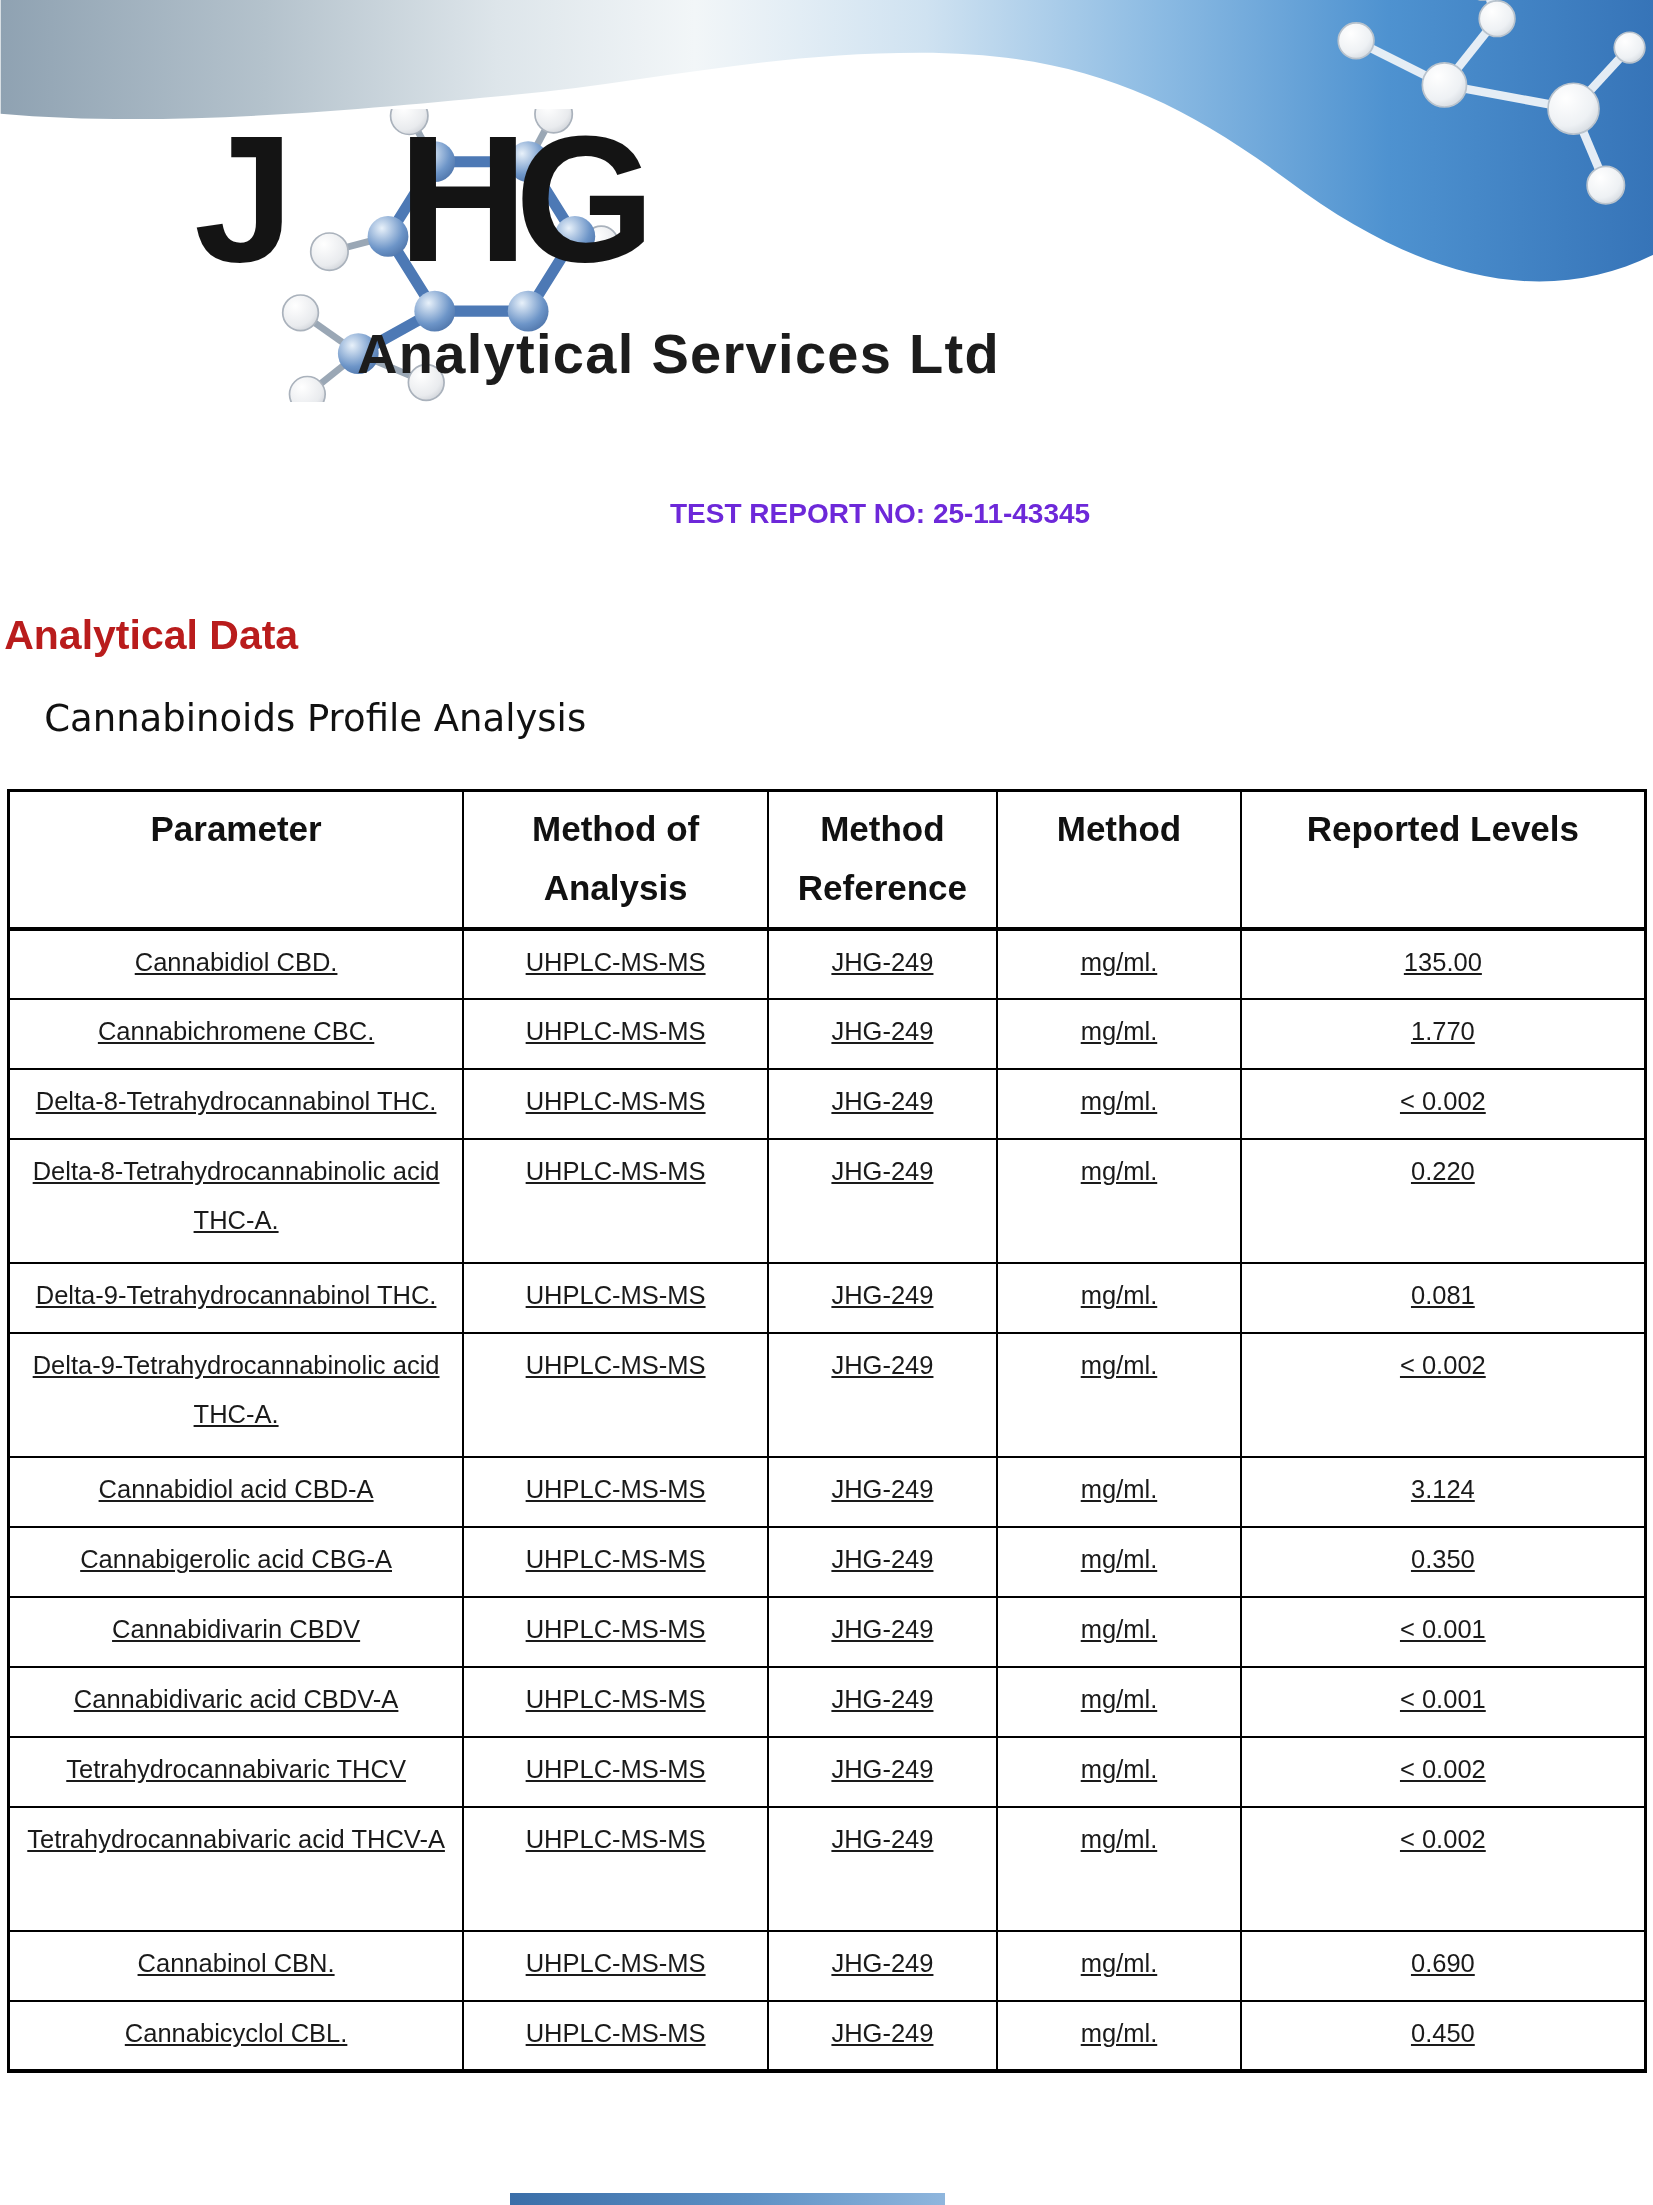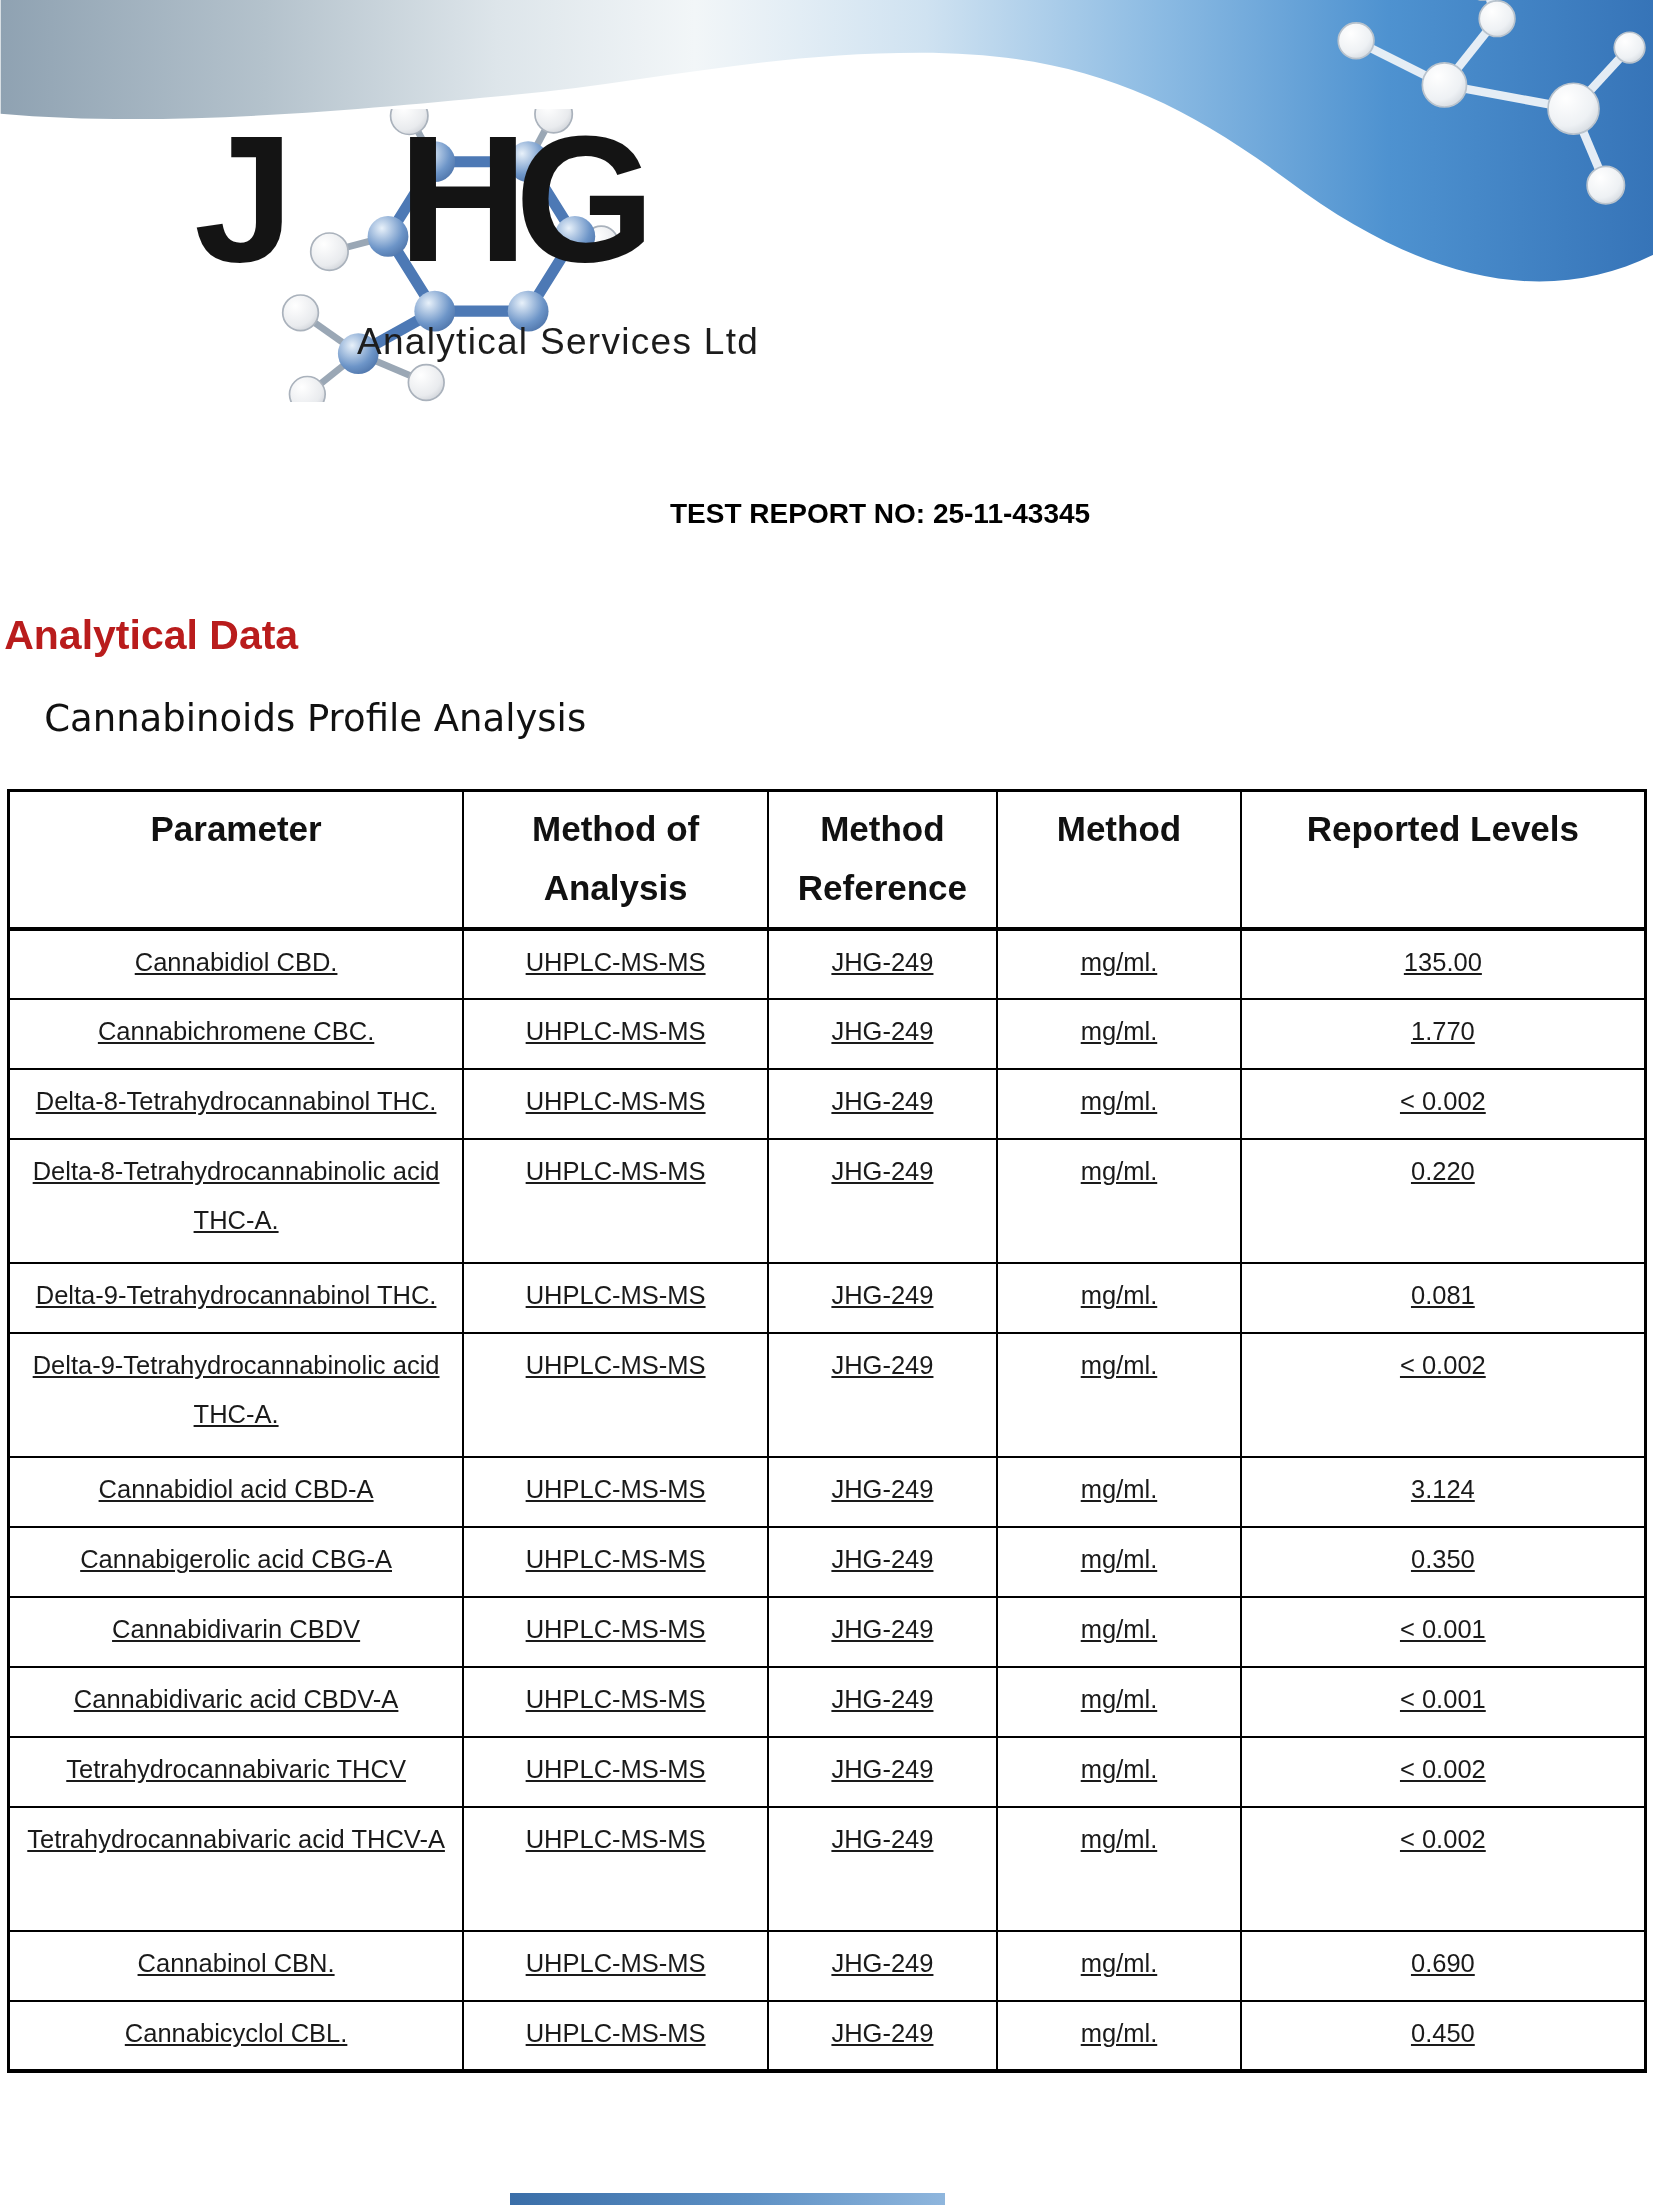--- a/index.html
+++ b/index.html
@@ -12,26 +12,26 @@
   .band svg{display:block;}
   
   .logo{position:absolute;left:0;top:0;width:977px;height:425px;}
   .logo-letter{position:absolute;top:109px;font-size:180px;line-height:1;font-weight:700;color:#141414;z-index:3;}
   .letter-j{left:194px;}
   .letter-h{left:398px;}
   .letter-g{left:515px;}
   .logo-molecule{position:absolute;left:280px;top:109px;z-index:2;}
   .company-name{
     position:absolute;left:357px;top:321px;z-index:4;
-    font-size:37px;font-weight:400;letter-spacing:1.3px;color:#1c1c1c;white-space:nowrap;
+    font-size:56px;font-weight:700;letter-spacing:1.3px;color:#1c1c1c;white-space:nowrap;
   }
   
   .report-no{
     position:absolute;left:670px;top:498px;
-    font-size:28px;font-weight:700;color:#000000;white-space:nowrap;
+    font-size:28px;font-weight:700;color:#6d28d9;white-space:nowrap;
   }
   
   .main-heading{
     position:absolute;left:4.2px;top:612px;
     font-size:41px;font-weight:700;color:#b91c1c;
   }
   .sub-heading{
     position:absolute;left:4.2px;top:697px;
     font-size:37px;font-weight:400;color:#111;
     font-family:"DejaVu Sans",sans-serif;

